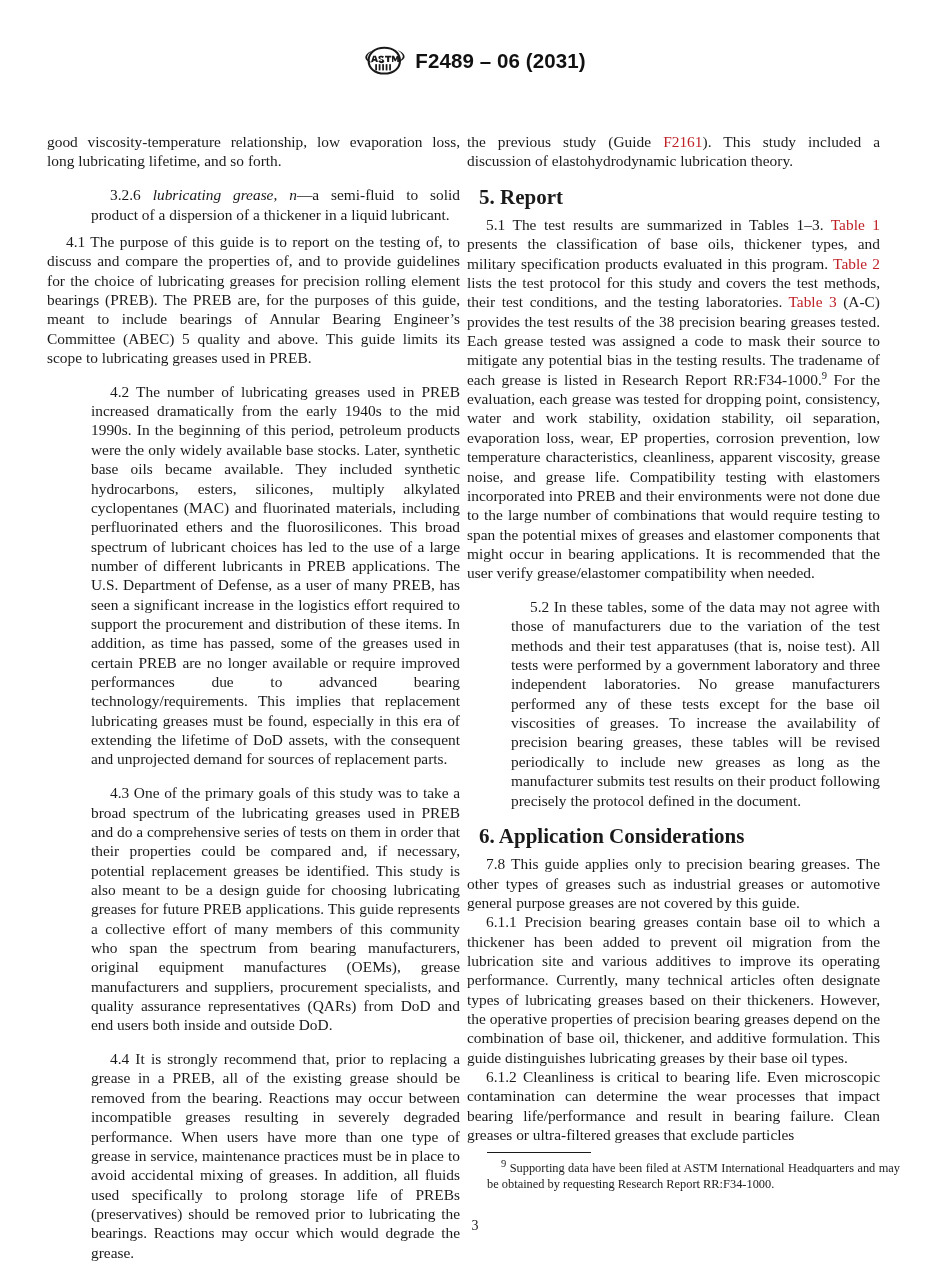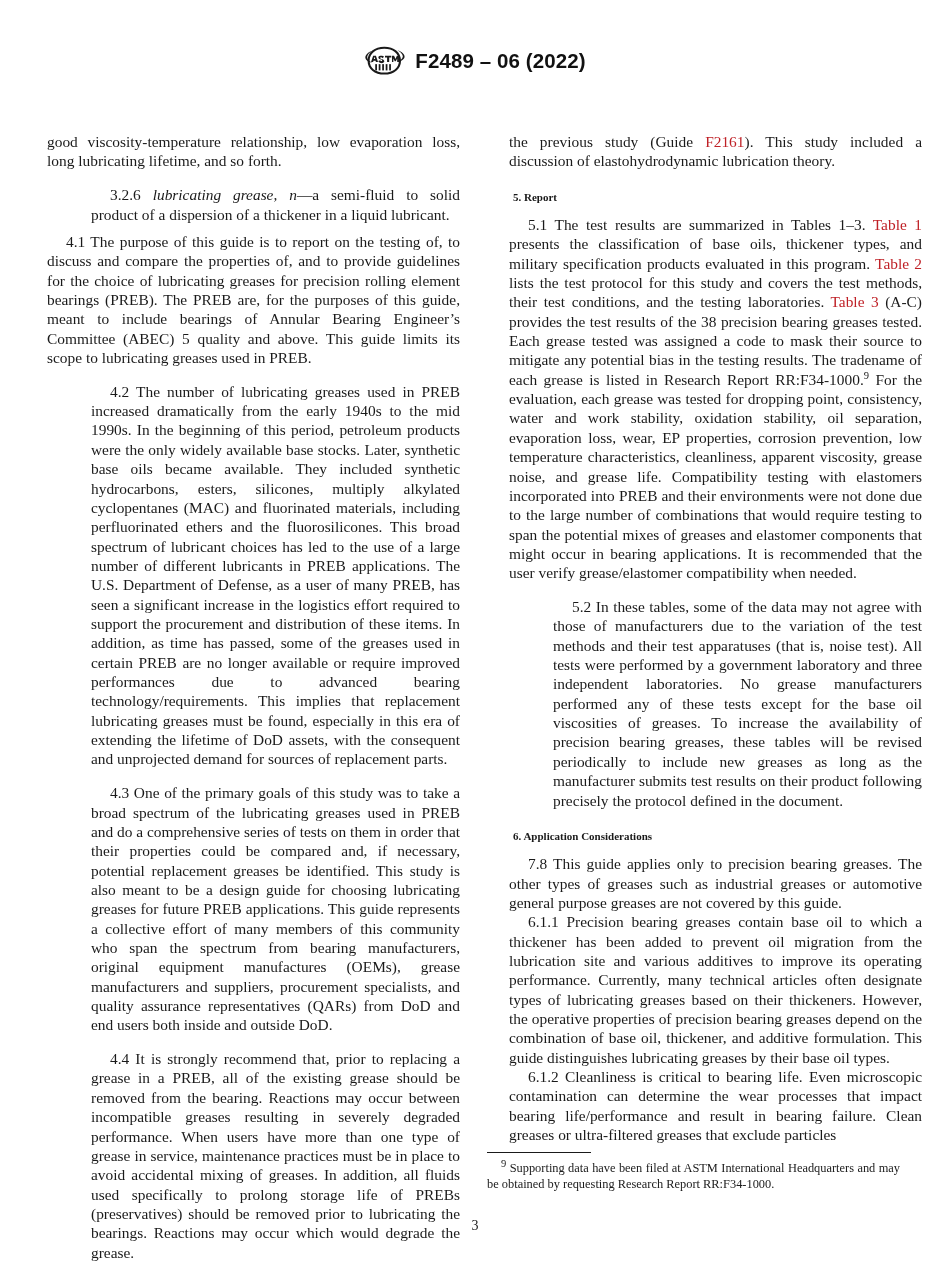--- a/index.html
+++ b/index.html
@@ -57,36 +57,36 @@
     top: 92px;
     width: 413px;
     font-size: 15.4px;
     line-height: 19.35px;
     text-align: justify;
     text-justify: inter-word;
     -webkit-hyphens: none;
     hyphens: none;
   }
   .col-left  { left: 47px; }
-  .col-right { left: 509px; }
+  .col-right { left: 467px; }
 
   p {
     margin: 0;
     text-indent: 19px;
     text-align: justify;
   }
   p.noindent { text-indent: 0; margin-top: 40px; }
   p.gap-before { margin-top: 14.5px; margin-left: 44px; }
   p.gap-small { margin-top: 8px; }
 
   h2.section {
-    margin: 4px;
+    margin: 12px;
     font-family: "Liberation Serif", "DejaVu Serif", serif;
     font-weight: bold;
-    font-size: 11px;
+    font-size: 21px;
     line-height: 19.35px;
     text-align: left;
     text-indent: 0;
   }
   h2.sec-gap { margin-top: 17px; margin-bottom: 6px; }
 
   .lnk { color: #bf2026; }
   .ital { font-style: italic; }
   sup.fn {
     font-size: 10.5px;
@@ -146,21 +146,21 @@
         <path d="M60 28 L78 28 L78 33 L72 33 L72 46 L66 46 L66 33 L60 33 Z"></path>
         <path d="M80 28 L86 28 L90 37 L94 28 L100 28 L100 46 L95 46 L95 36 L91 44 L88 44 L84 36 L84 46 L80 46 Z"></path>
 
         <rect x="32" y="52" width="5" height="18"></rect>
         <rect x="42" y="52" width="5" height="18"></rect>
         <rect x="52" y="52" width="5" height="18"></rect>
         <rect x="62" y="52" width="5" height="18"></rect>
         <rect x="72" y="52" width="5" height="18"></rect>
       </g>
     </svg>
-    <span class="header-title">F2489 – 06 (2022)</span>
+    <span class="header-title">F2489 – 06 (2031)</span>
   </div>
 
   <div class="col col-left">
 
     <p class="noindent">good viscosity-temperature relationship, low evaporation loss, long lubricating lifetime, and so forth.</p>
 
     <p class="gap-before"><span>3.2.6</span> <span class="ital">lubricating grease, n</span><span>—a semi-fluid to solid product of a dispersion of a thickener in a liquid lubricant.</span></p>
 
 
     <p class="gap-small">4.1  The purpose of this guide is to report on the testing of, to discuss and compare the properties of, and to provide guidelines for the choice of lubricating greases for precision rolling element bearings (PREB). The PREB are, for the purposes of this guide, meant to include bearings of Annular Bearing Engineer’s Committee (ABEC) 5 quality and above. This guide limits its scope to lubricating greases used in PREB.</p>

